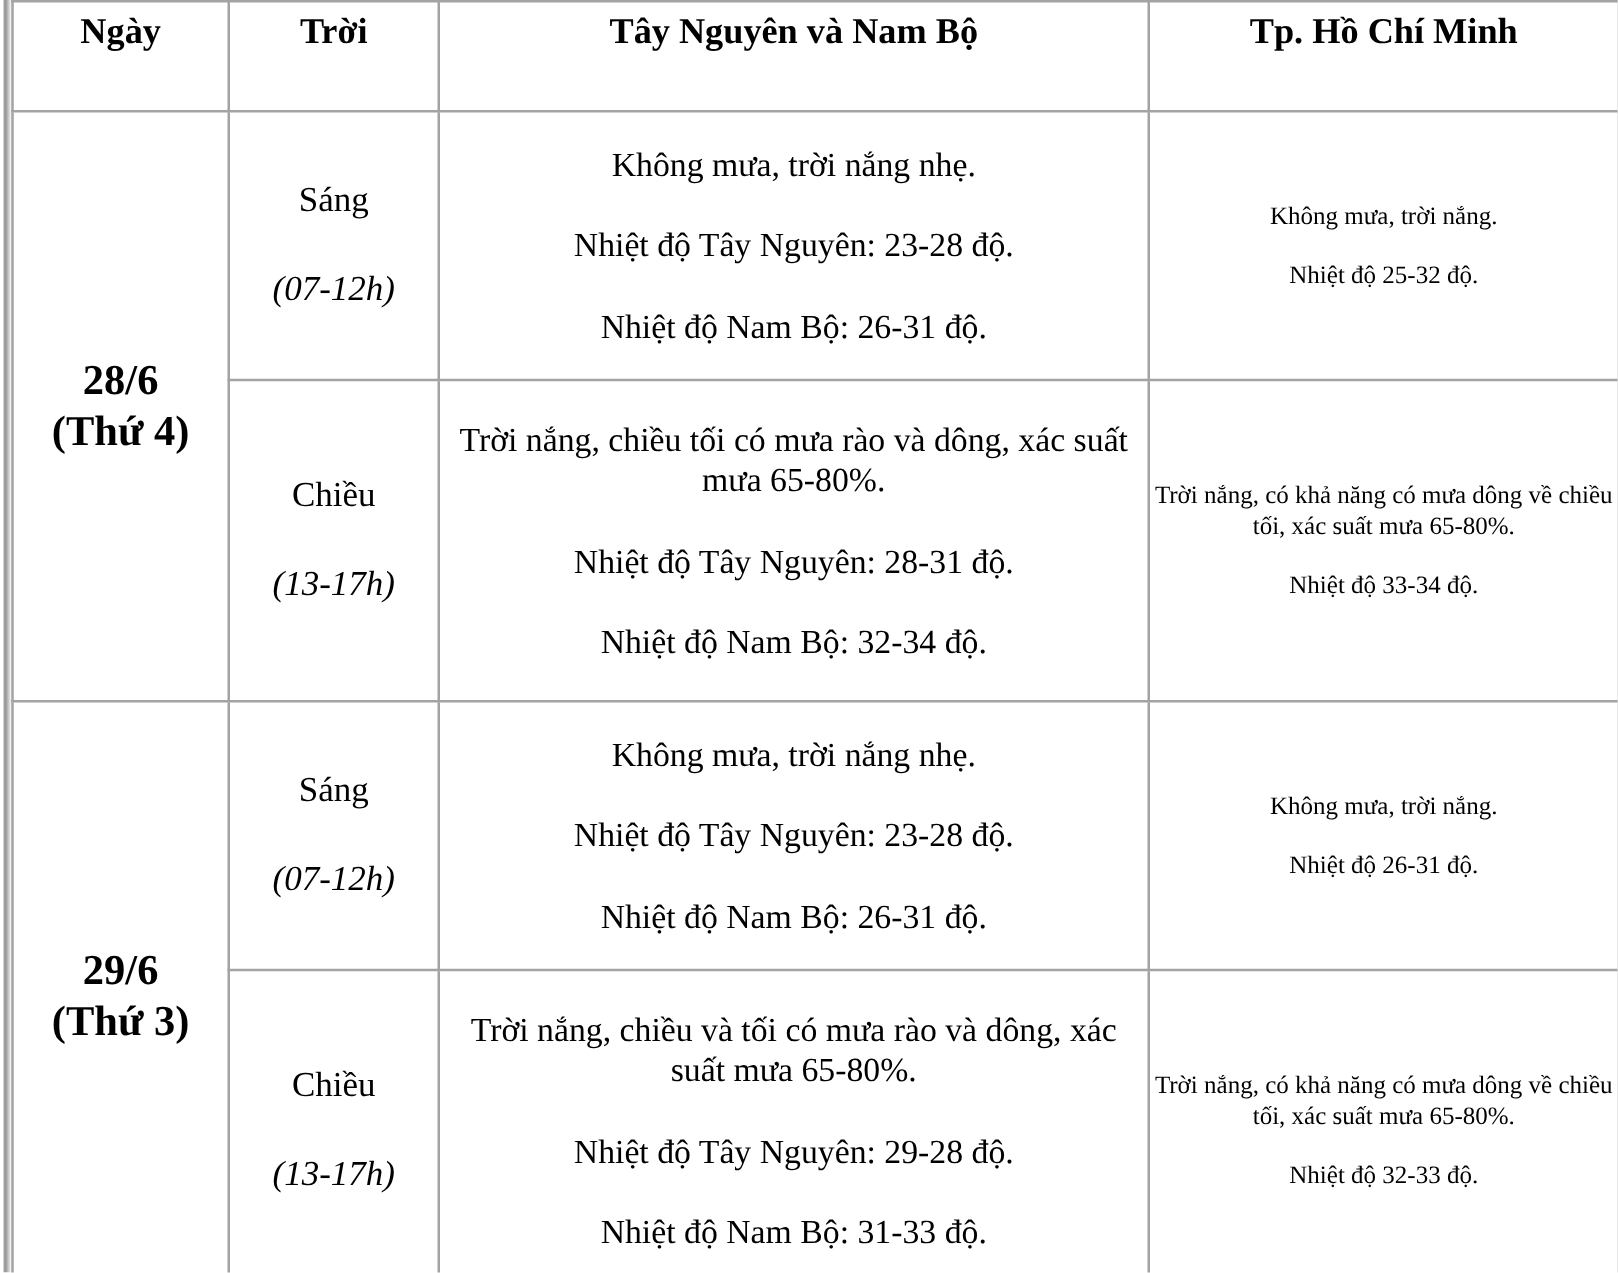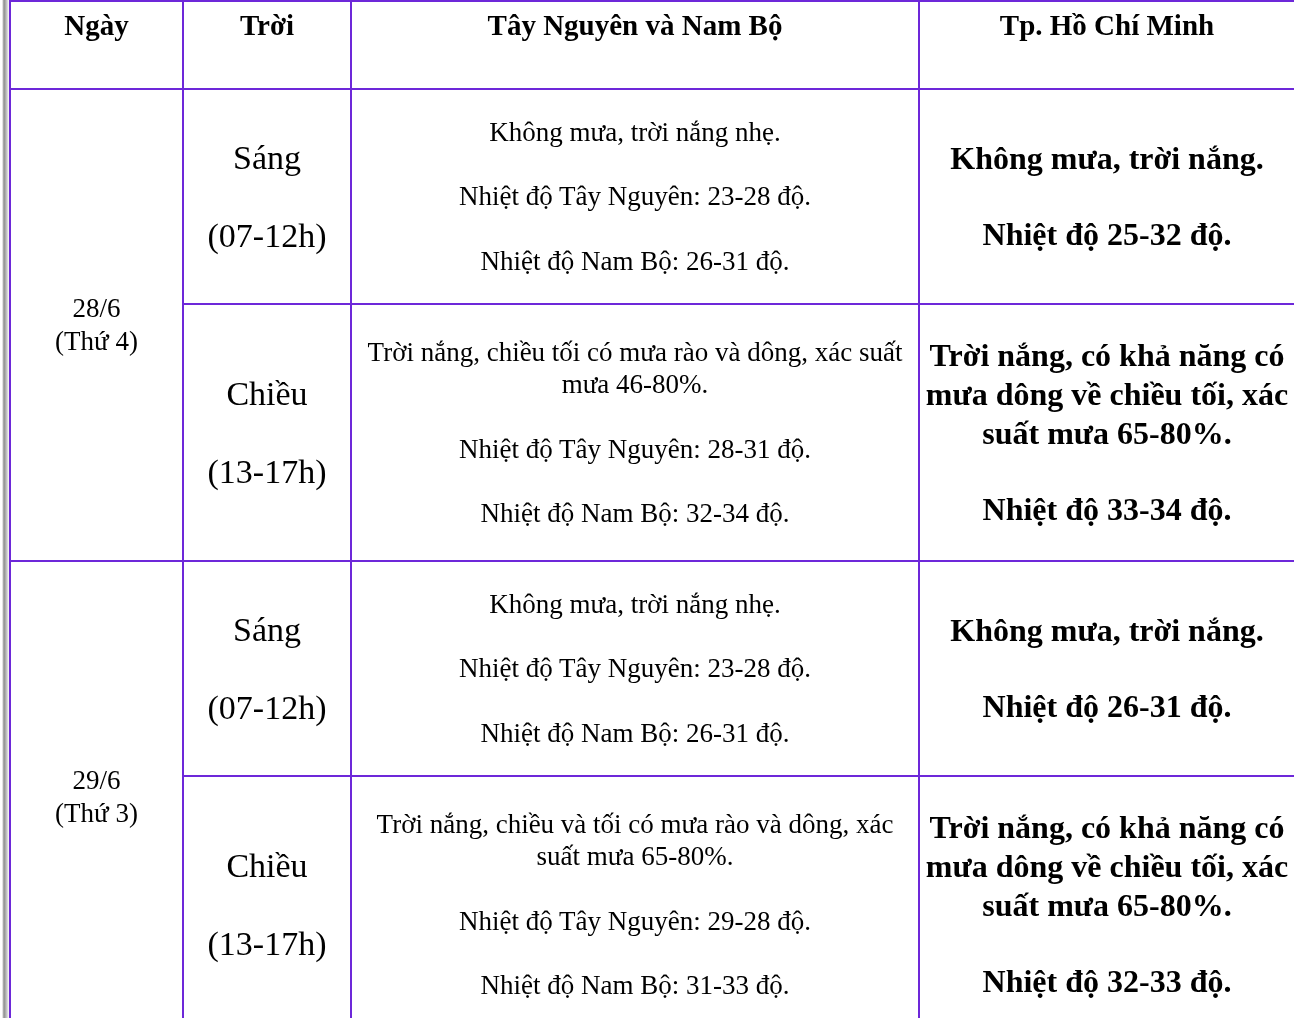--- a/index.html
+++ b/index.html
@@ -36,21 +36,21 @@
     position: absolute;
     left: 9px;
     top: 0;
     width: 1285px;
     border-collapse: collapse;
     table-layout: fixed;
   }
 
   table.forecast td,
   table.forecast th {
-    border: 2px solid #6d28d9;
+    border: 2px solid #a3a3a3;
     padding: 0;
     vertical-align: middle;
     text-align: center;
     background: #ffffff;
   }
 
   
   col.c-day    { width: 173px; }
   col.c-period { width: 168px; }
   col.c-region { width: 568px; }
@@ -61,52 +61,51 @@
     height: 78px;
     font-weight: bold;
     font-size: 29px;
     line-height: 1.1;
     vertical-align: top;
     padding-top: 8px;
   }
 
   
   td.day-cell {
-    font-weight: normal;
-    font-size: 27px;
+    font-weight: bold;
+    font-size: 34px;
     line-height: 1.22;
   }
   .day-line { display: block; }
 
   
   td.period-cell {
-    font-size: 34px;
+    font-size: 28px;
     line-height: 1.15;
   }
   .period-name { display: block; }
-  .period-time { display: block; margin-top: 38px; }
+  .period-time { display: block; margin-top: 38px; font-style: italic; }
 
   
   td.text-cell {
     font-size: 27px;
     line-height: 1.2;
     padding: 6px 10px;
   }
   td.text-cell p {
     margin: 0;
   }
   td.text-cell p + p {
     margin-top: 1.18em;
   }
 
   td.hcm-cell {
-    font-size: 32px;
+    font-size: 20px;
     line-height: 1.21;
     padding: 6px 12px;
-    font-weight: bold;
   }
   td.hcm-cell p { margin: 0; }
   td.hcm-cell p + p { margin-top: 1.18em; }
 
   
   tr.r-morning td { height: 213px; }
   tr.r-afternoon td { height: 255px; }
 </style>
 </head>
 <body>
@@ -151,21 +150,21 @@
           <p>Nhiệt độ 25-32 độ.</p>
         </td>
       </tr>
 
       <tr class="r-afternoon">
         <td class="period-cell">
           <span class="period-name">Chiều</span>
           <span class="period-time">(13-17h)</span>
         </td>
         <td class="text-cell">
-          <p>Trời nắng, chiều tối có mưa rào và dông, xác suất mưa 46-80%.</p>
+          <p>Trời nắng, chiều tối có mưa rào và dông, xác suất mưa 65-80%.</p>
           <p>Nhiệt độ Tây Nguyên: 28-31 độ.</p>
           <p>Nhiệt độ Nam Bộ: 32-34 độ.</p>
         </td>
         <td class="hcm-cell">
           <p>Trời nắng, có khả năng có mưa dông về chiều tối, xác suất mưa 65-80%.</p>
           <p>Nhiệt độ 33-34 độ.</p>
         </td>
       </tr>
 
       <tr class="r-morning">

